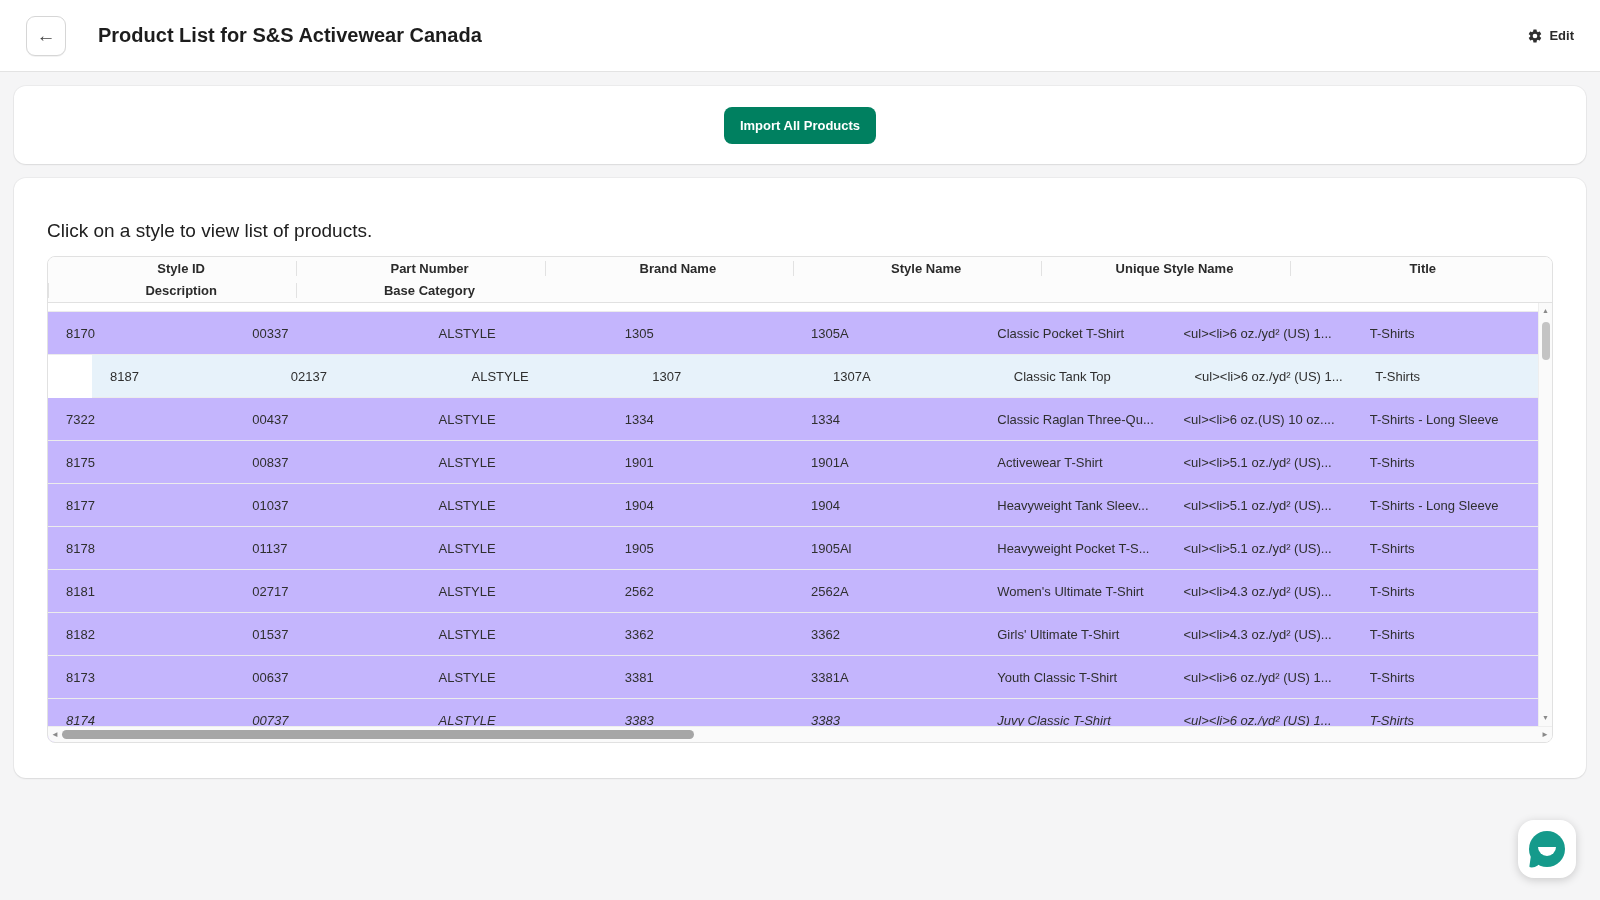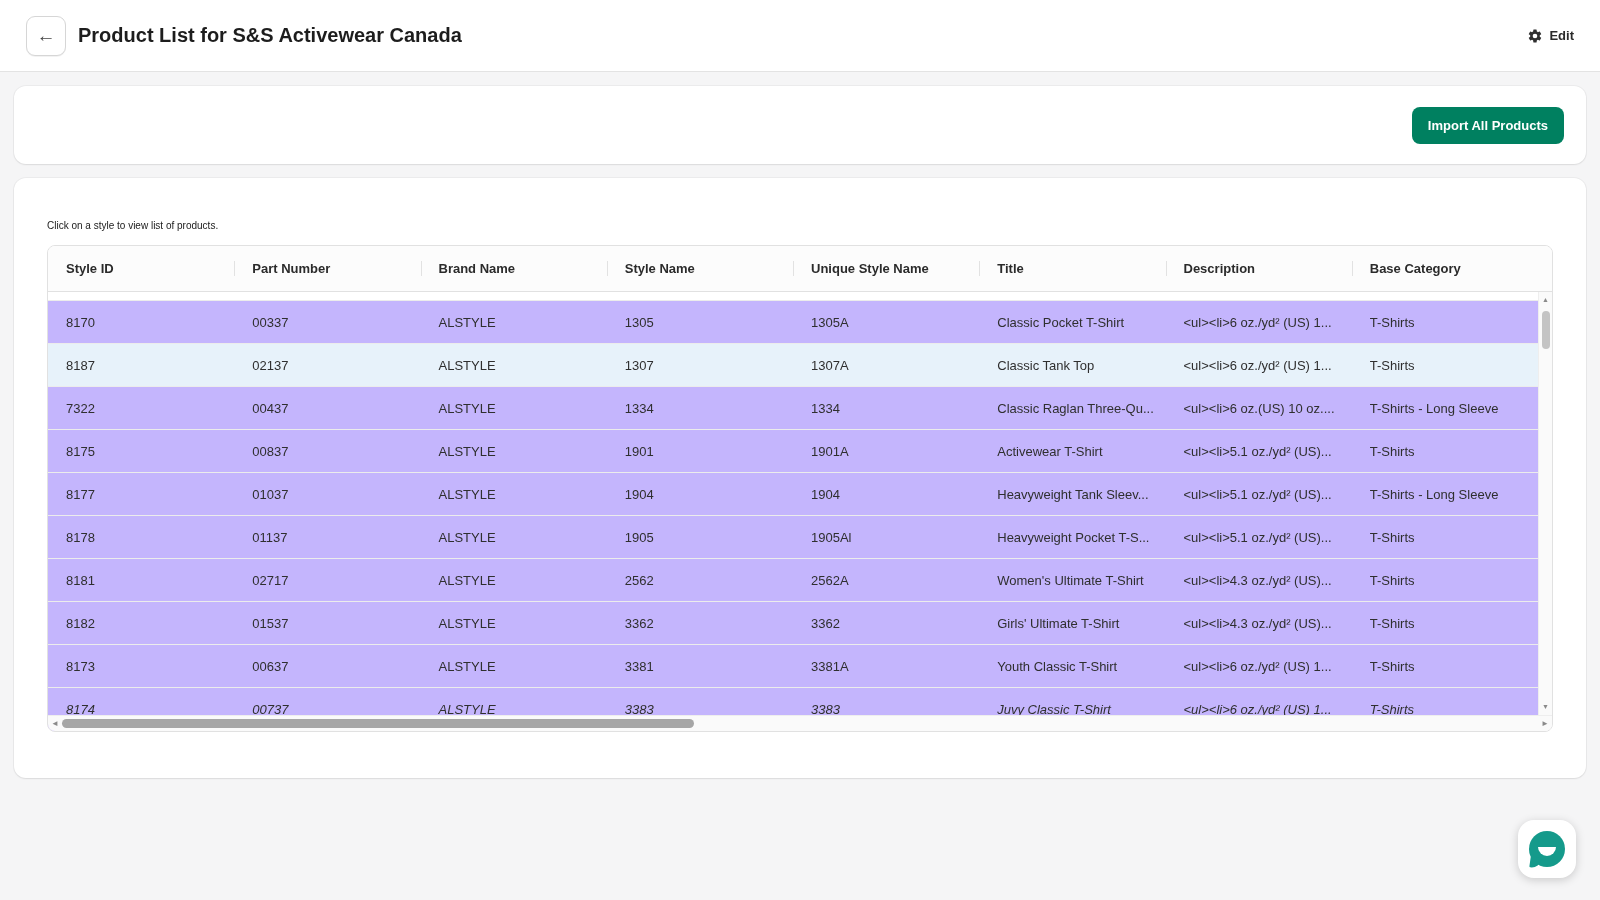--- a/index.html
+++ b/index.html
@@ -20,67 +20,68 @@
   .topbar{
     height:72px;background:#fff;border-bottom:1px solid #e3e3e3;
     display:flex;align-items:center;padding:0 26px;
   }
   .back-btn{
     width:40px;height:40px;border:1px solid #d6d6d6;border-radius:9px;
     background:#fff;display:flex;align-items:center;justify-content:center;
     font-size:19px;color:#444;cursor:pointer;
     box-shadow:0 1px 0 rgba(0,0,0,.05);
   }
-  .page-title{font-size:20px;font-weight:700;color:#1d1d1d;margin-left:12px;}
+  .page-title{font-size:20px;font-weight:700;color:#1d1d1d;margin-left:32px;}
   .edit-action{
     margin-left:auto;display:flex;align-items:center;gap:6px;
     font-size:13px;font-weight:600;color:#2b2b2b;cursor:pointer;text-align:right;
   }
   
   .card{
     background:#fff;border-radius:12px;margin:14px;
     box-shadow:0 0 0 1px rgba(0,0,0,.04),0 1px 2px rgba(0,0,0,.07);
   }
   .import-card{
-    height:78px;display:flex;align-items:center;justify-content:flex-end;
+    height:78px;display:flex;align-items:center;justify-content:center;
     padding:0 22px;
   }
   .import-btn{
     background:var(--accent);color:#fff;border:none;border-radius:8px;
     font-family:inherit;font-size:13px;font-weight:700;
     padding:11px 16px;cursor:pointer;
   }
   .table-card{padding:24px 33px 26px 33px;min-height:600px;}
-  .instruction{font-size:10px;color:#202020;margin:18px 0 14px 0;}
+  .instruction{font-size:19px;color:#202020;margin:18px 0 14px 0;}
   
   .table-wrap{
     border:1px solid #e1e1e1;border-radius:8px;
     position:relative;overflow:hidden;background:#fff;
   }
   .thead{
-    display:grid;grid-template-columns:repeat(8,1fr);
+    display:grid;grid-template-columns:repeat(6,1fr);
     height:46px;align-items:center;background:#fcfcfc;
     border-bottom:1px solid #e1e1e1;
     font-size:13px;font-weight:700;color:#2b2b2b;
     padding-right:14px;
+    text-align:center;
   }
   .th{padding-left:18px;position:relative;white-space:nowrap;overflow:hidden;}
   .th + .th::before{
     content:"";position:absolute;left:0;top:50%;transform:translateY(-50%);
     height:22px;width:1px;background:#e2e2e2;
   }
   .tbody{position:relative;padding-right:14px;}
   .partial-row{height:9px;border-bottom:1px solid #ececec;background:#fff;}
   .row{
     display:grid;grid-template-columns:repeat(8,1fr);
     height:43px;align-items:center;border-bottom:1px solid #ececec;
     font-size:13px;color:#2f2f2f;background:#c4b5fd;cursor:pointer;
   }
   .row:last-child{border-bottom:none;font-style:italic;}
-  .row.highlight{background:var(--highlight);}
+  .row.highlight{background:var(--highlight);margin-left:44px;}
   .cell{padding-left:18px;white-space:nowrap;overflow:hidden;text-overflow:clip;}
   
   .vscroll{
     position:absolute;top:46px;right:0;bottom:16px;width:14px;
     background:#fafafa;border-left:1px solid #eee;
     display:flex;flex-direction:column;align-items:center;
   }
   .vscroll .arrow{font-size:7px;color:#8a8a8a;line-height:12px;user-select:none;cursor:pointer;}
   .vscroll .arrow.up{margin-top:2px;}
   .vscroll .arrow.down{margin-top:auto;margin-bottom:2px;}

